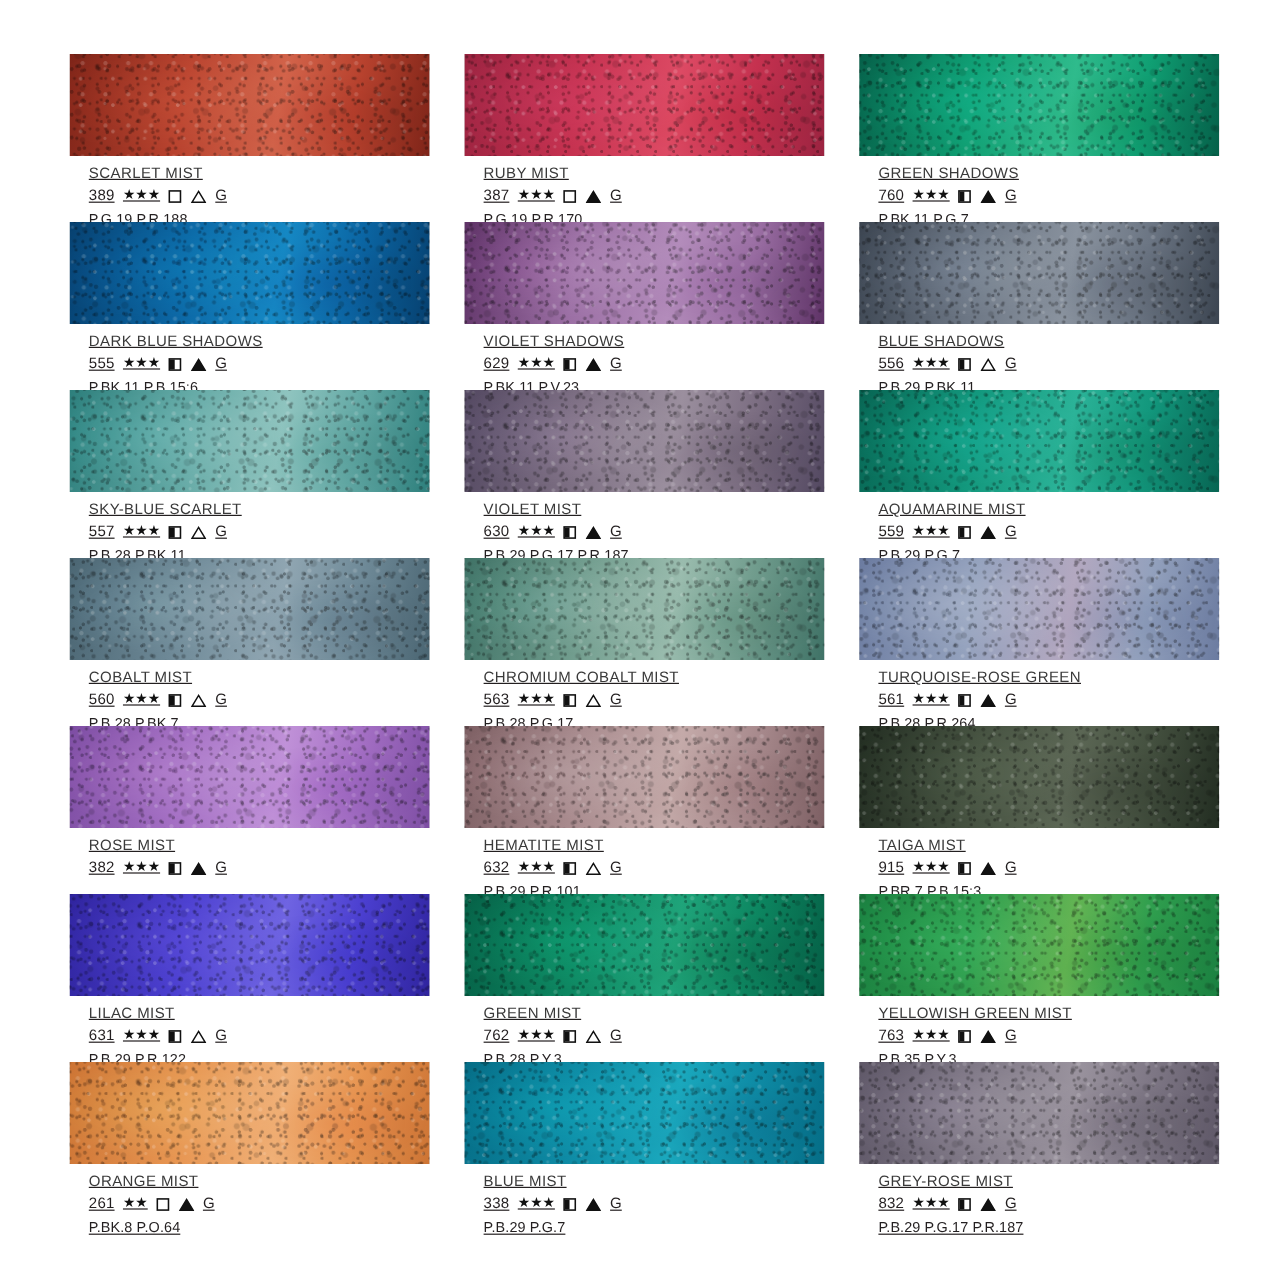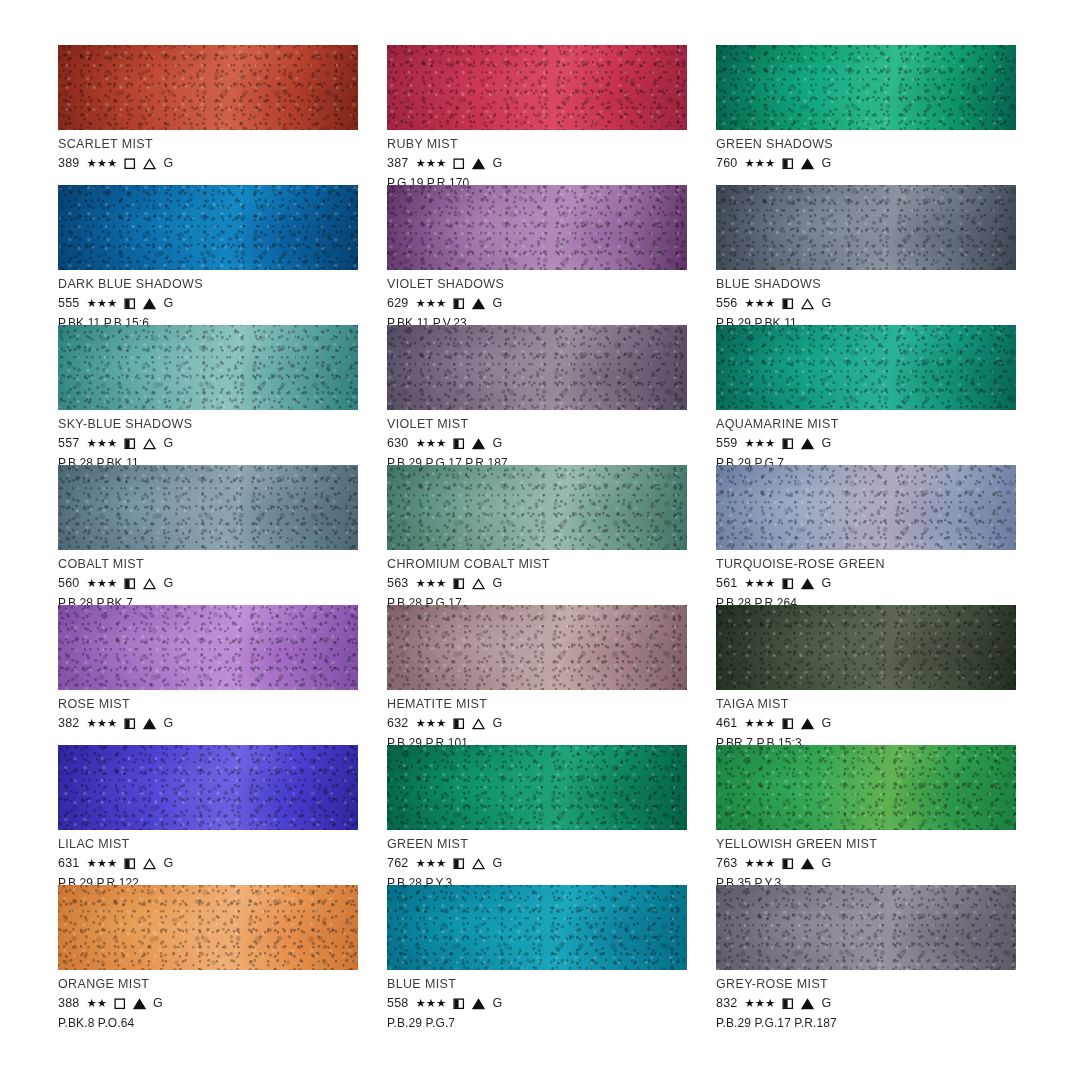--- a/index.html
+++ b/index.html
@@ -93,24 +93,25 @@
     mix-blend-mode: overlay;
     opacity: .45;
     background-image:
       radial-gradient(ellipse 55% 70% at 25% 45%, rgba(255,255,255,.35), transparent 70%),
       radial-gradient(ellipse 40% 60% at 72% 60%, rgba(0,0,0,.25), transparent 70%);
   }
 
   
   .caption {
     position: absolute;
-    left: 0;
+    left: 16px;
     top: 92px;
     width: 300px;
     color: #231f20;
+    text-decoration: underline;
   }
   .name {
     font-size: 12.5px;
     letter-spacing: .35px;
     line-height: 15px;
     color: #3a3a3a;
     white-space: nowrap;
   }
   .meta {
     display: flex;
@@ -175,20 +176,21 @@
                 <rect x="1.1" y="1.1" width="9.3" height="9.3" fill="none" stroke="#111" stroke-width="1.3"></rect>
               </svg>
             </span>
             <span class="sym">
               <svg width="13" height="12" viewBox="0 0 13 12">
                 <path d="M6.5 1.4 L12 10.6 L1 10.6 Z" fill="none" stroke="#111" stroke-width="1.2" stroke-linejoin="miter"></path>
               </svg>
             </span>
             <span class="grade">G</span>
           </div>
+          <div class="pigments">P.G.19 P.R.188</div>
         </div>
       </div>
       <div class="cell">
         <div class="swatch">
           <div class="base" style="background: linear-gradient(100deg, rgb(155, 35, 64) 0%, rgb(197, 49, 79) 32%, rgb(221, 74, 100) 58%, rgb(197, 49, 79) 78%, rgb(155, 35, 64) 100%);"></div>
           <div class="gran g1" style="background-position: 13px 7px;"></div>
           <div class="gran g2" style="background-position: 13px 7px;"></div>
           <div class="gran g3" style="background-position: 13px 7px;"></div>
           <div class="wash"></div>
         </div>
@@ -231,20 +233,21 @@
                 <rect x="1.6" y="1.6" width="4.0" height="8.3" fill="#111"></rect>
               </svg>
             </span>
             <span class="sym">
               <svg width="13" height="12" viewBox="0 0 13 12">
                 <path d="M6.5 1.4 L12 10.6 L1 10.6 Z" fill="#111" stroke="#111" stroke-width="1.2" stroke-linejoin="miter"></path>
               </svg>
             </span>
             <span class="grade">G</span>
           </div>
+          <div class="pigments">P.BK.11 P.G.7</div>
         </div>
       </div>
       <div class="cell">
         <div class="swatch">
           <div class="base" style="background: linear-gradient(100deg, rgb(6, 64, 111) 0%, rgb(11, 102, 164) 32%, rgb(21, 136, 196) 58%, rgb(11, 102, 164) 78%, rgb(6, 64, 111) 100%);"></div>
           <div class="gran g1" style="background-position: 39px 21px;"></div>
           <div class="gran g2" style="background-position: 39px 21px;"></div>
           <div class="gran g3" style="background-position: 39px 21px;"></div>
           <div class="wash"></div>
         </div>
@@ -329,21 +332,21 @@
       </div>
       <div class="cell">
         <div class="swatch">
           <div class="base" style="background: linear-gradient(100deg, rgb(45, 127, 124) 0%, rgb(98, 168, 164) 32%, rgb(143, 196, 191) 58%, rgb(98, 168, 164) 78%, rgb(45, 127, 124) 100%);"></div>
           <div class="gran g1" style="background-position: 38px 12px;"></div>
           <div class="gran g2" style="background-position: 38px 12px;"></div>
           <div class="gran g3" style="background-position: 38px 12px;"></div>
           <div class="wash"></div>
         </div>
         <div class="caption">
-          <div class="name">SKY-BLUE SHADOWS</div>
+          <div class="name">SKY-BLUE SCARLET</div>
           <div class="meta">
             <span class="code">557</span>
             <span class="stars">★★★</span>
             <span class="sym">
               <svg width="12" height="12" viewBox="0 0 12 12">
                 <rect x="1.1" y="1.1" width="9.3" height="9.3" fill="none" stroke="#111" stroke-width="1.3"></rect>
                 <rect x="1.6" y="1.6" width="4.0" height="8.3" fill="#111"></rect>
               </svg>
             </span>
             <span class="sym">
@@ -562,21 +565,21 @@
         <div class="swatch">
           <div class="base" style="background: linear-gradient(100deg, rgb(34, 45, 33) 0%, rgb(68, 80, 63) 32%, rgb(92, 103, 85) 58%, rgb(68, 80, 63) 78%, rgb(34, 45, 33) 100%);"></div>
           <div class="gran g1" style="background-position: 22px 8px;"></div>
           <div class="gran g2" style="background-position: 22px 8px;"></div>
           <div class="gran g3" style="background-position: 22px 8px;"></div>
           <div class="wash"></div>
         </div>
         <div class="caption">
           <div class="name">TAIGA MIST</div>
           <div class="meta">
-            <span class="code">461</span>
+            <span class="code">915</span>
             <span class="stars">★★★</span>
             <span class="sym">
               <svg width="12" height="12" viewBox="0 0 12 12">
                 <rect x="1.1" y="1.1" width="9.3" height="9.3" fill="none" stroke="#111" stroke-width="1.3"></rect>
                 <rect x="1.6" y="1.6" width="4.0" height="8.3" fill="#111"></rect>
               </svg>
             </span>
             <span class="sym">
               <svg width="13" height="12" viewBox="0 0 13 12">
                 <path d="M6.5 1.4 L12 10.6 L1 10.6 Z" fill="#111" stroke="#111" stroke-width="1.2" stroke-linejoin="miter"></path>
@@ -678,21 +681,21 @@
         <div class="swatch">
           <div class="base" style="background: linear-gradient(100deg, rgb(205, 116, 52) 0%, rgb(231, 149, 81) 32%, rgb(240, 176, 119) 58%, rgb(231, 149, 81) 78%, rgb(205, 116, 52) 100%);"></div>
           <div class="gran g1" style="background-position: 34px 6px;"></div>
           <div class="gran g2" style="background-position: 34px 6px;"></div>
           <div class="gran g3" style="background-position: 34px 6px;"></div>
           <div class="wash"></div>
         </div>
         <div class="caption">
           <div class="name">ORANGE MIST</div>
           <div class="meta">
-            <span class="code">388</span>
+            <span class="code">261</span>
             <span class="stars">★★</span>
             <span class="sym">
               <svg width="12" height="12" viewBox="0 0 12 12">
                 <rect x="1.1" y="1.1" width="9.3" height="9.3" fill="none" stroke="#111" stroke-width="1.3"></rect>
               </svg>
             </span>
             <span class="sym">
               <svg width="13" height="12" viewBox="0 0 13 12">
                 <path d="M6.5 1.4 L12 10.6 L1 10.6 Z" fill="#111" stroke="#111" stroke-width="1.2" stroke-linejoin="miter"></path>
               </svg>
@@ -706,21 +709,21 @@
         <div class="swatch">
           <div class="base" style="background: linear-gradient(100deg, rgb(5, 109, 134) 0%, rgb(14, 139, 165) 32%, rgb(26, 168, 189) 58%, rgb(14, 139, 165) 78%, rgb(5, 109, 134) 100%);"></div>
           <div class="gran g1" style="background-position: 7px 13px;"></div>
           <div class="gran g2" style="background-position: 7px 13px;"></div>
           <div class="gran g3" style="background-position: 7px 13px;"></div>
           <div class="wash"></div>
         </div>
         <div class="caption">
           <div class="name">BLUE MIST</div>
           <div class="meta">
-            <span class="code">558</span>
+            <span class="code">338</span>
             <span class="stars">★★★</span>
             <span class="sym">
               <svg width="12" height="12" viewBox="0 0 12 12">
                 <rect x="1.1" y="1.1" width="9.3" height="9.3" fill="none" stroke="#111" stroke-width="1.3"></rect>
                 <rect x="1.6" y="1.6" width="4.0" height="8.3" fill="#111"></rect>
               </svg>
             </span>
             <span class="sym">
               <svg width="13" height="12" viewBox="0 0 13 12">
                 <path d="M6.5 1.4 L12 10.6 L1 10.6 Z" fill="#111" stroke="#111" stroke-width="1.2" stroke-linejoin="miter"></path>

